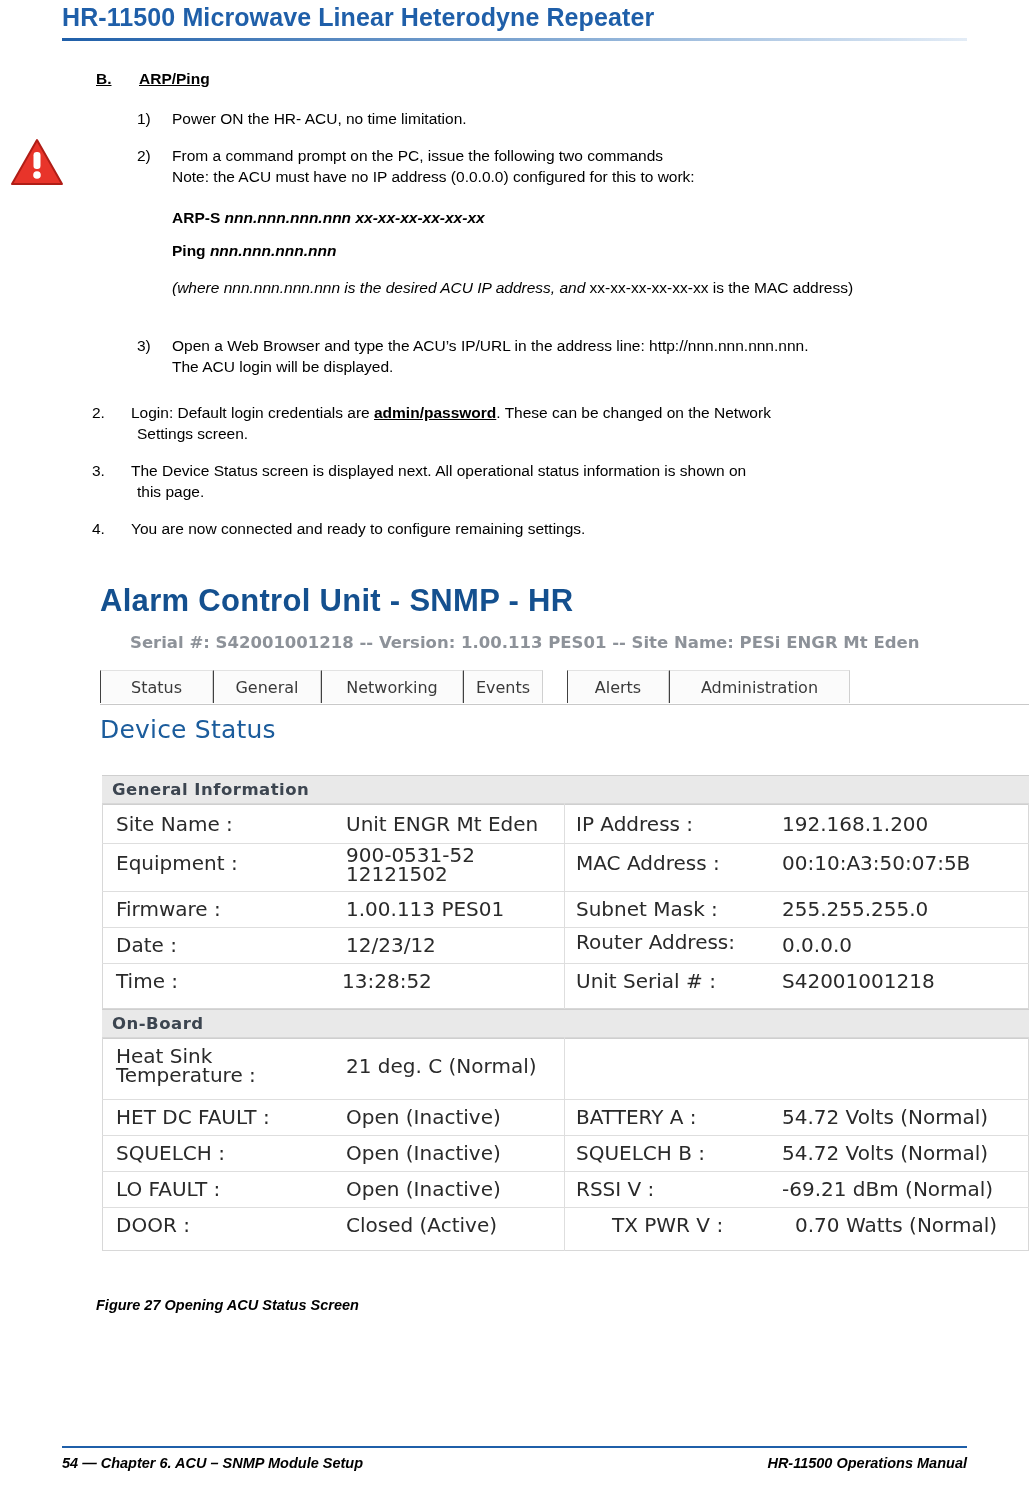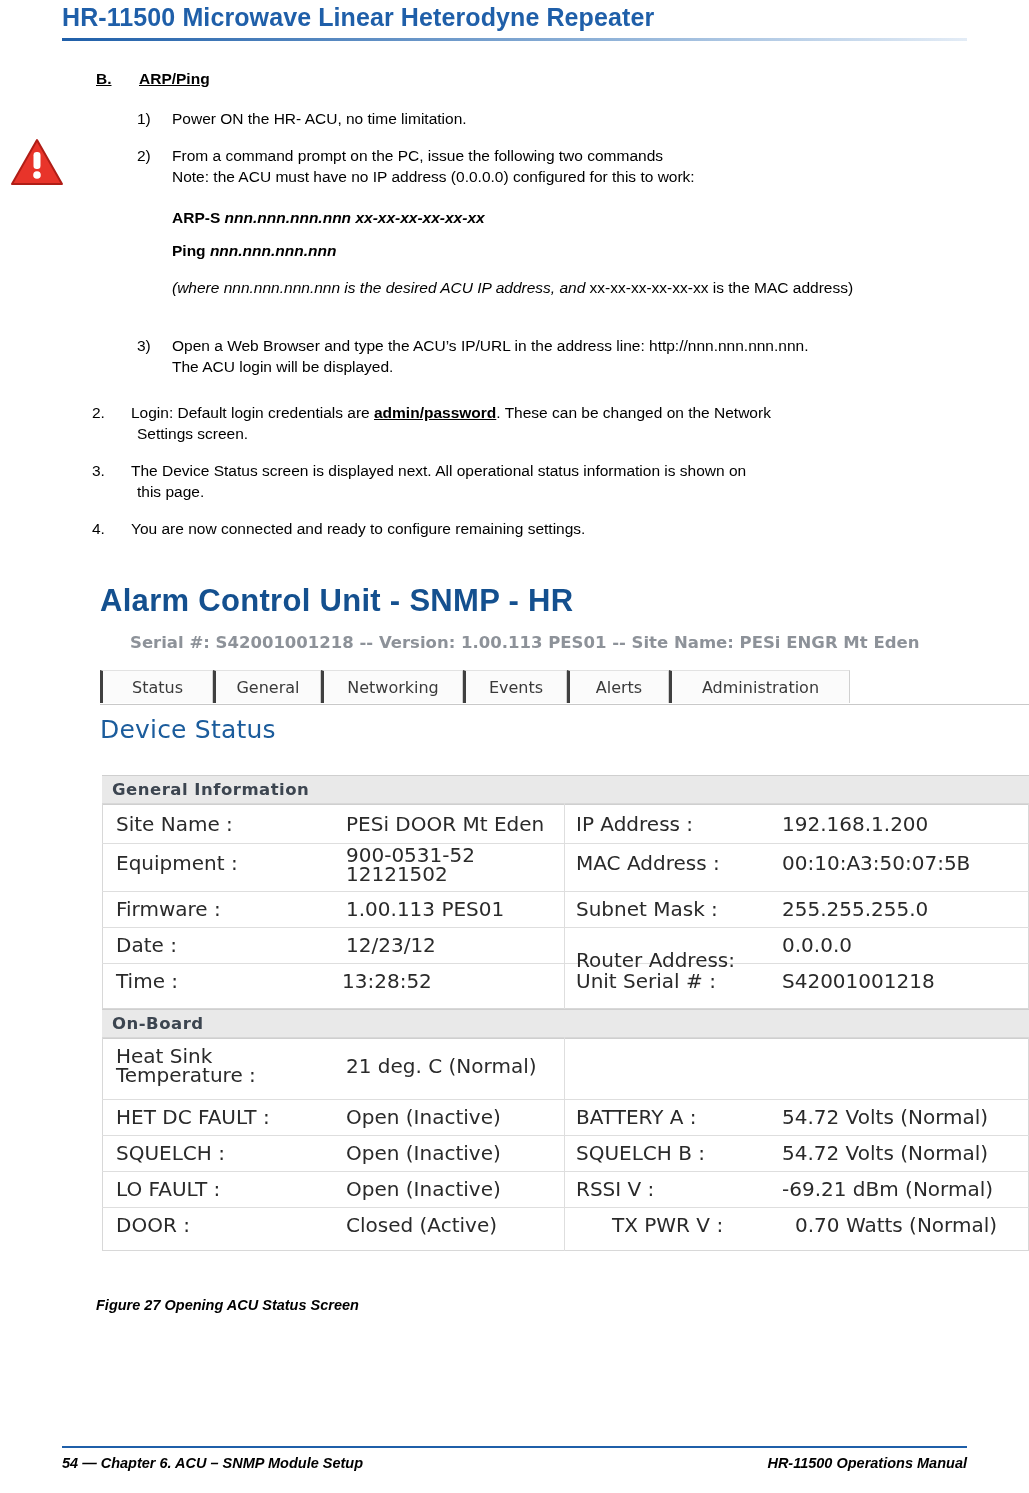--- a/index.html
+++ b/index.html
@@ -114,21 +114,21 @@
     border-bottom: 1px solid #c9c9c9;
   }
   .tab {
     position: absolute;
     top: 0;
     height: 33px;
     line-height: 33px;
     font-size: 16px;
     color: #3a3a3a;
     font-family: "DejaVu Sans", sans-serif;
-    border-left: 3px solid #404040;
+    border-left: 1px solid #404040;
     border-right: 1px solid #d0d0d0;
     border-top: 1px solid #e2e2e2;
     background: #fbfbfb;
     text-align: center;
     box-sizing: border-box;
     padding: 0 10px;
   }
   .page-heading {
     position: absolute;
     left: 4px;
@@ -284,58 +284,58 @@
 
 <div class="figure">
 
   <div class="acu-title">Alarm Control Unit - SNMP - HR</div>
   <div class="acu-subtitle">Serial #: S42001001218   --   Version: 1.00.113 PES01   --   Site Name:  PESi ENGR Mt Eden</div>
 
   <div class="tabbar">
     <div class="tab" style="left:0px;   width:113px;">Status</div>
     <div class="tab" style="left:113px; width:108px;">General</div>
     <div class="tab" style="left:221px; width:142px;">Networking</div>
-    <div class="tab" style="left:363px; width:104px;">Events</div>
+    <div class="tab" style="left:363px; width:80px;">Events</div>
     <div class="tab" style="left:467px; width:102px;">Alerts</div>
     <div class="tab" style="left:569px; width:181px;">Administration</div>
   </div>
 
   <div class="page-heading">Device Status</div>
 
   <div class="section-bar" style="top:200px;">
     <span>General Information</span>
   </div>
 
   <div class="panel-border" style="top:228px; width:927px; height:206px;"></div>
 
   <div class="grid-line-h" style="left:6px; top:268px; width:927px;"></div>
   <div class="grid-line-h" style="left:6px; top:316px; width:927px;"></div>
   <div class="grid-line-h" style="left:6px; top:352px; width:927px;"></div>
   <div class="grid-line-h" style="left:6px; top:388px; width:927px;"></div>
   <div class="grid-line-v" style="left:468px; top:228px; height:206px;"></div>
 
   <div class="cell" style="left:20px;  top:240px;">Site Name :</div>
-  <div class="cell" style="left:250px; top:240px;">PESi DOOR Mt Eden</div>
+  <div class="cell" style="left:250px; top:240px;">Unit ENGR Mt Eden</div>
   <div class="cell" style="left:480px; top:240px;">IP Address :</div>
   <div class="cell" style="left:686px; top:240px;">192.168.1.200</div>
 
   <div class="cell" style="left:20px;  top:279px;">Equipment :</div>
   <div class="cell" style="left:250px; top:271px;">900-0531-52
 12121502</div>
   <div class="cell" style="left:480px; top:279px;">MAC Address :</div>
   <div class="cell" style="left:686px; top:279px;">00:10:A3:50:07:5B</div>
 
   <div class="cell" style="left:20px;  top:325px;">Firmware :</div>
   <div class="cell" style="left:250px; top:325px;">1.00.113 PES01</div>
   <div class="cell" style="left:480px; top:325px;">Subnet Mask :</div>
   <div class="cell" style="left:686px; top:325px;">255.255.255.0</div>
 
   <div class="cell" style="left:20px;  top:361px;">Date :</div>
   <div class="cell" style="left:250px; top:361px;">12/23/12</div>
-  <div class="cell" style="left:480px; top:376px;">Router Address:</div>
+  <div class="cell" style="left:480px; top:358px;">Router Address:</div>
   <div class="cell" style="left:686px; top:361px;">0.0.0.0</div>
 
   <div class="cell" style="left:20px;  top:397px;">Time :</div>
   <div class="cell" style="left:246px; top:397px;">13:28:52</div>
   <div class="cell" style="left:480px; top:397px;">Unit Serial # :</div>
   <div class="cell" style="left:686px; top:397px;">S42001001218</div>
 
   <div class="section-bar" style="top:434px;">
     <span>On-Board</span>
   </div>

